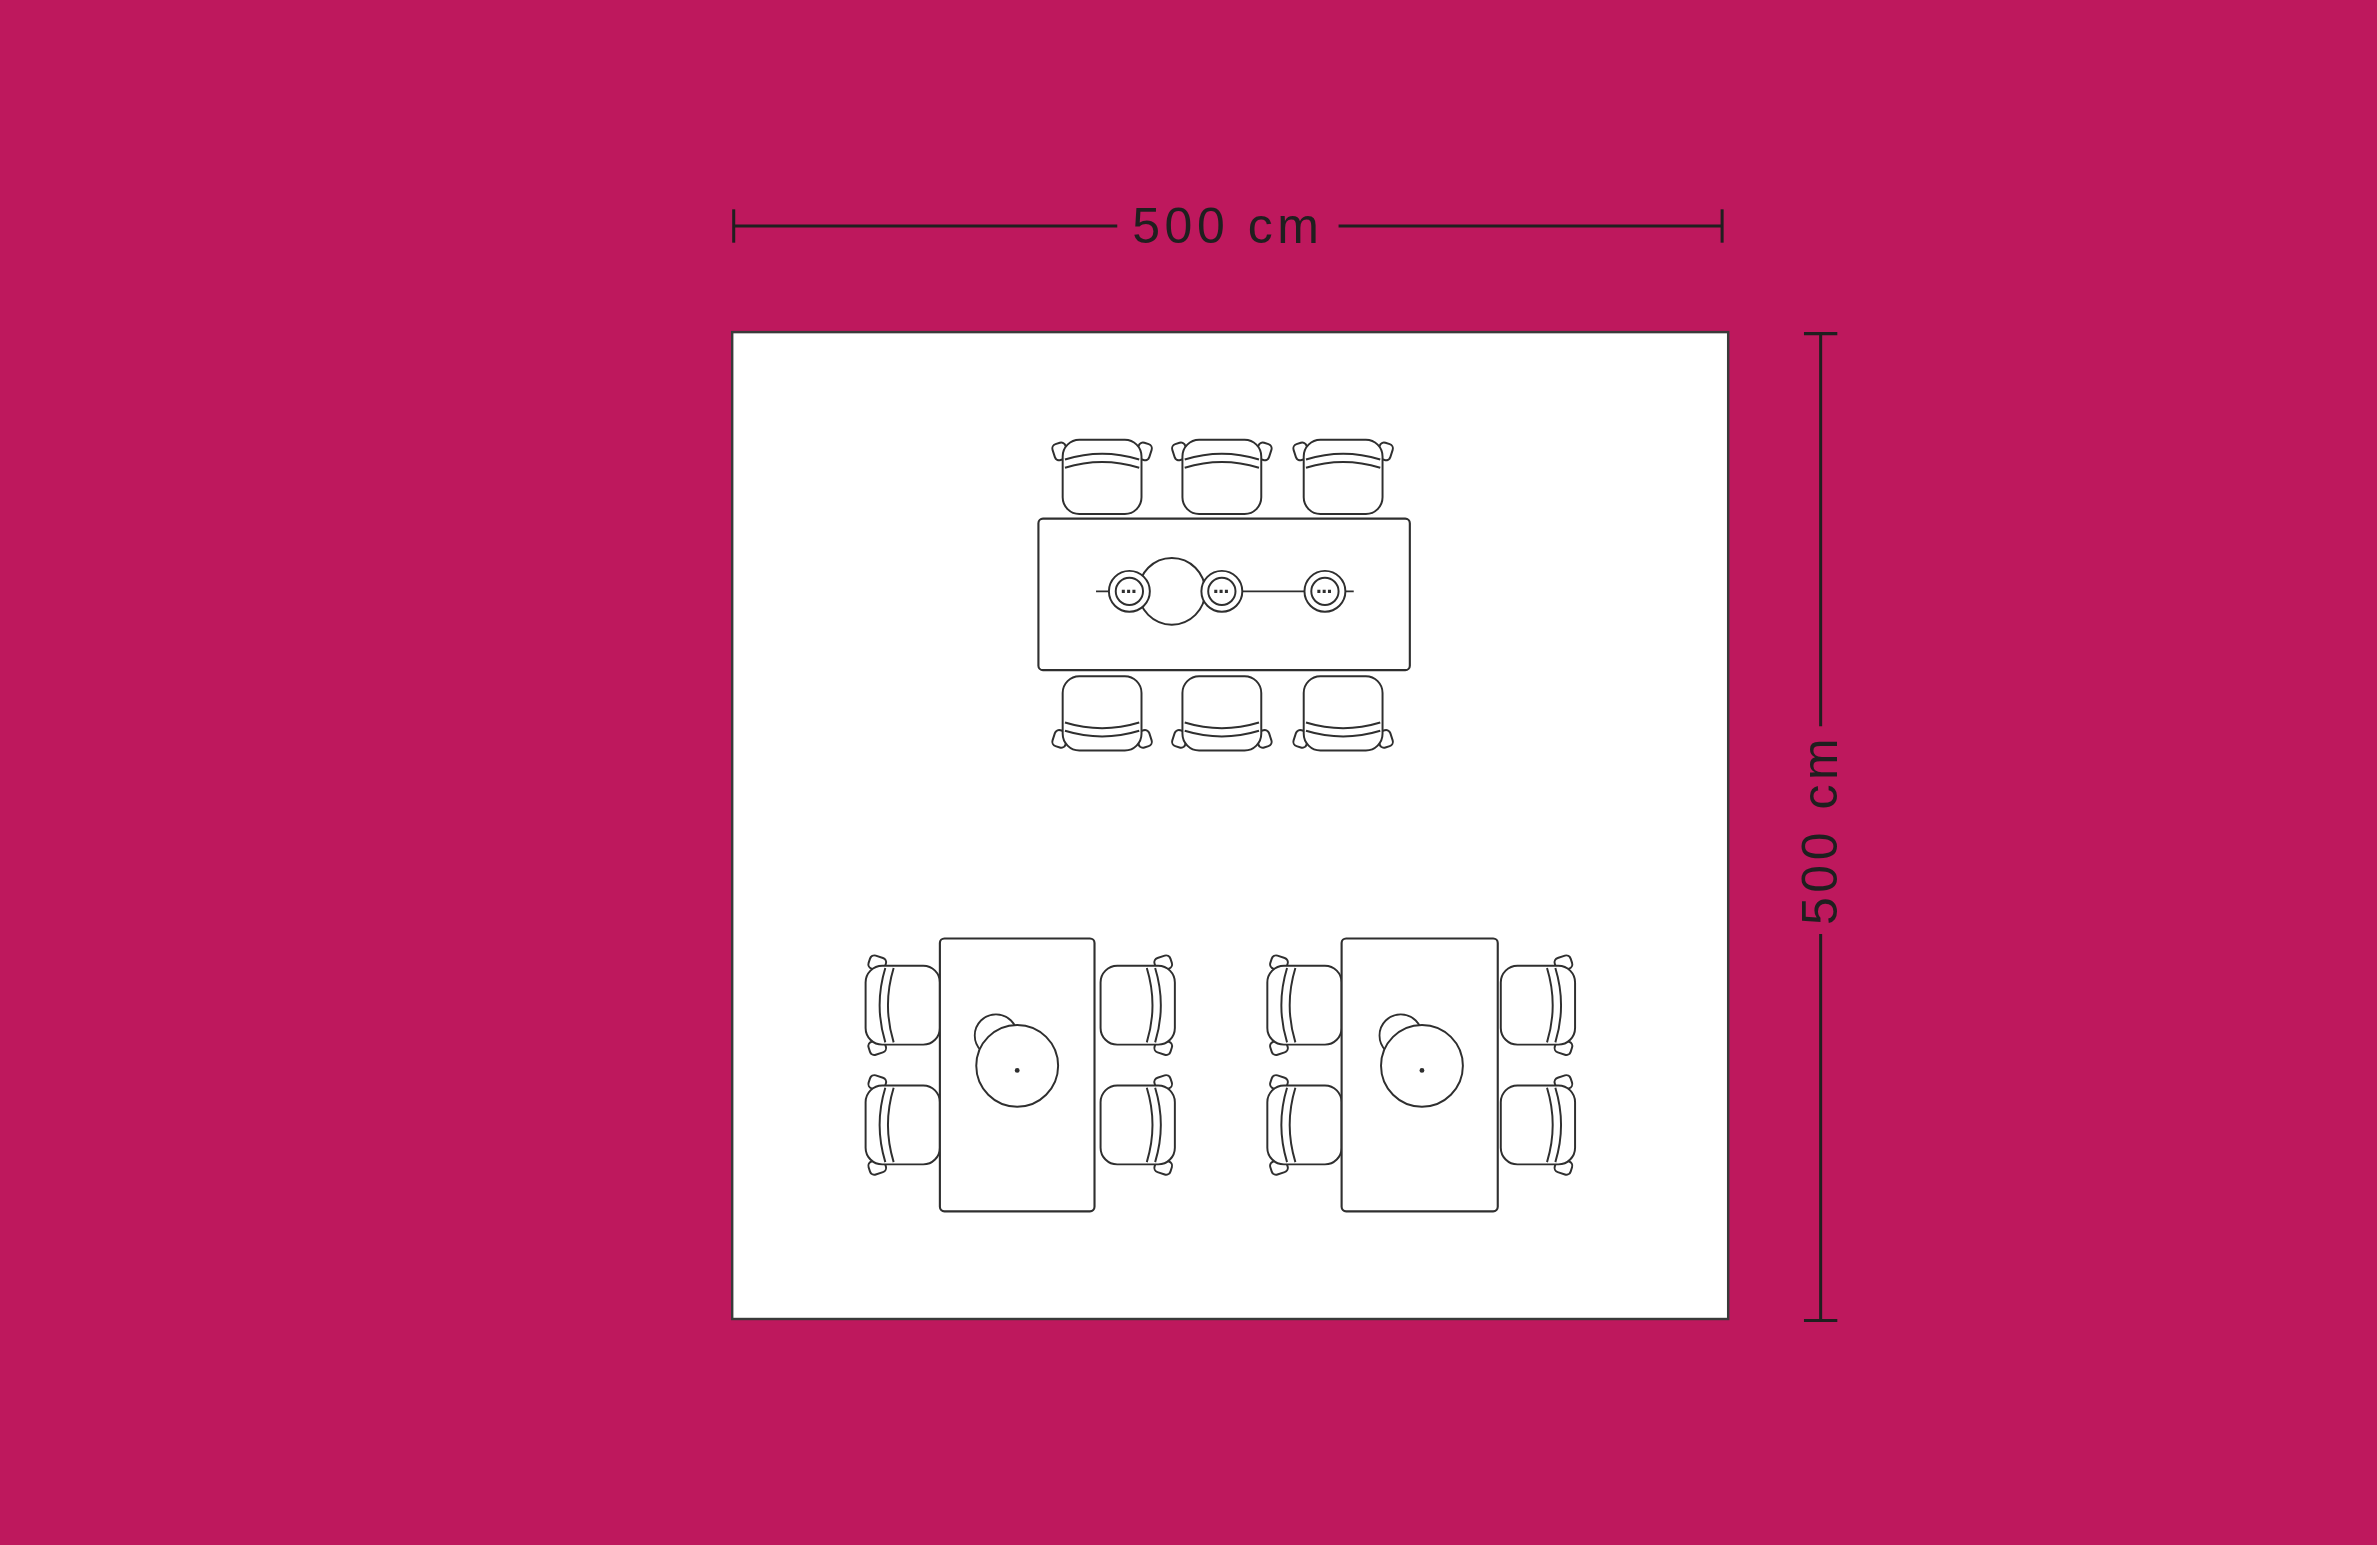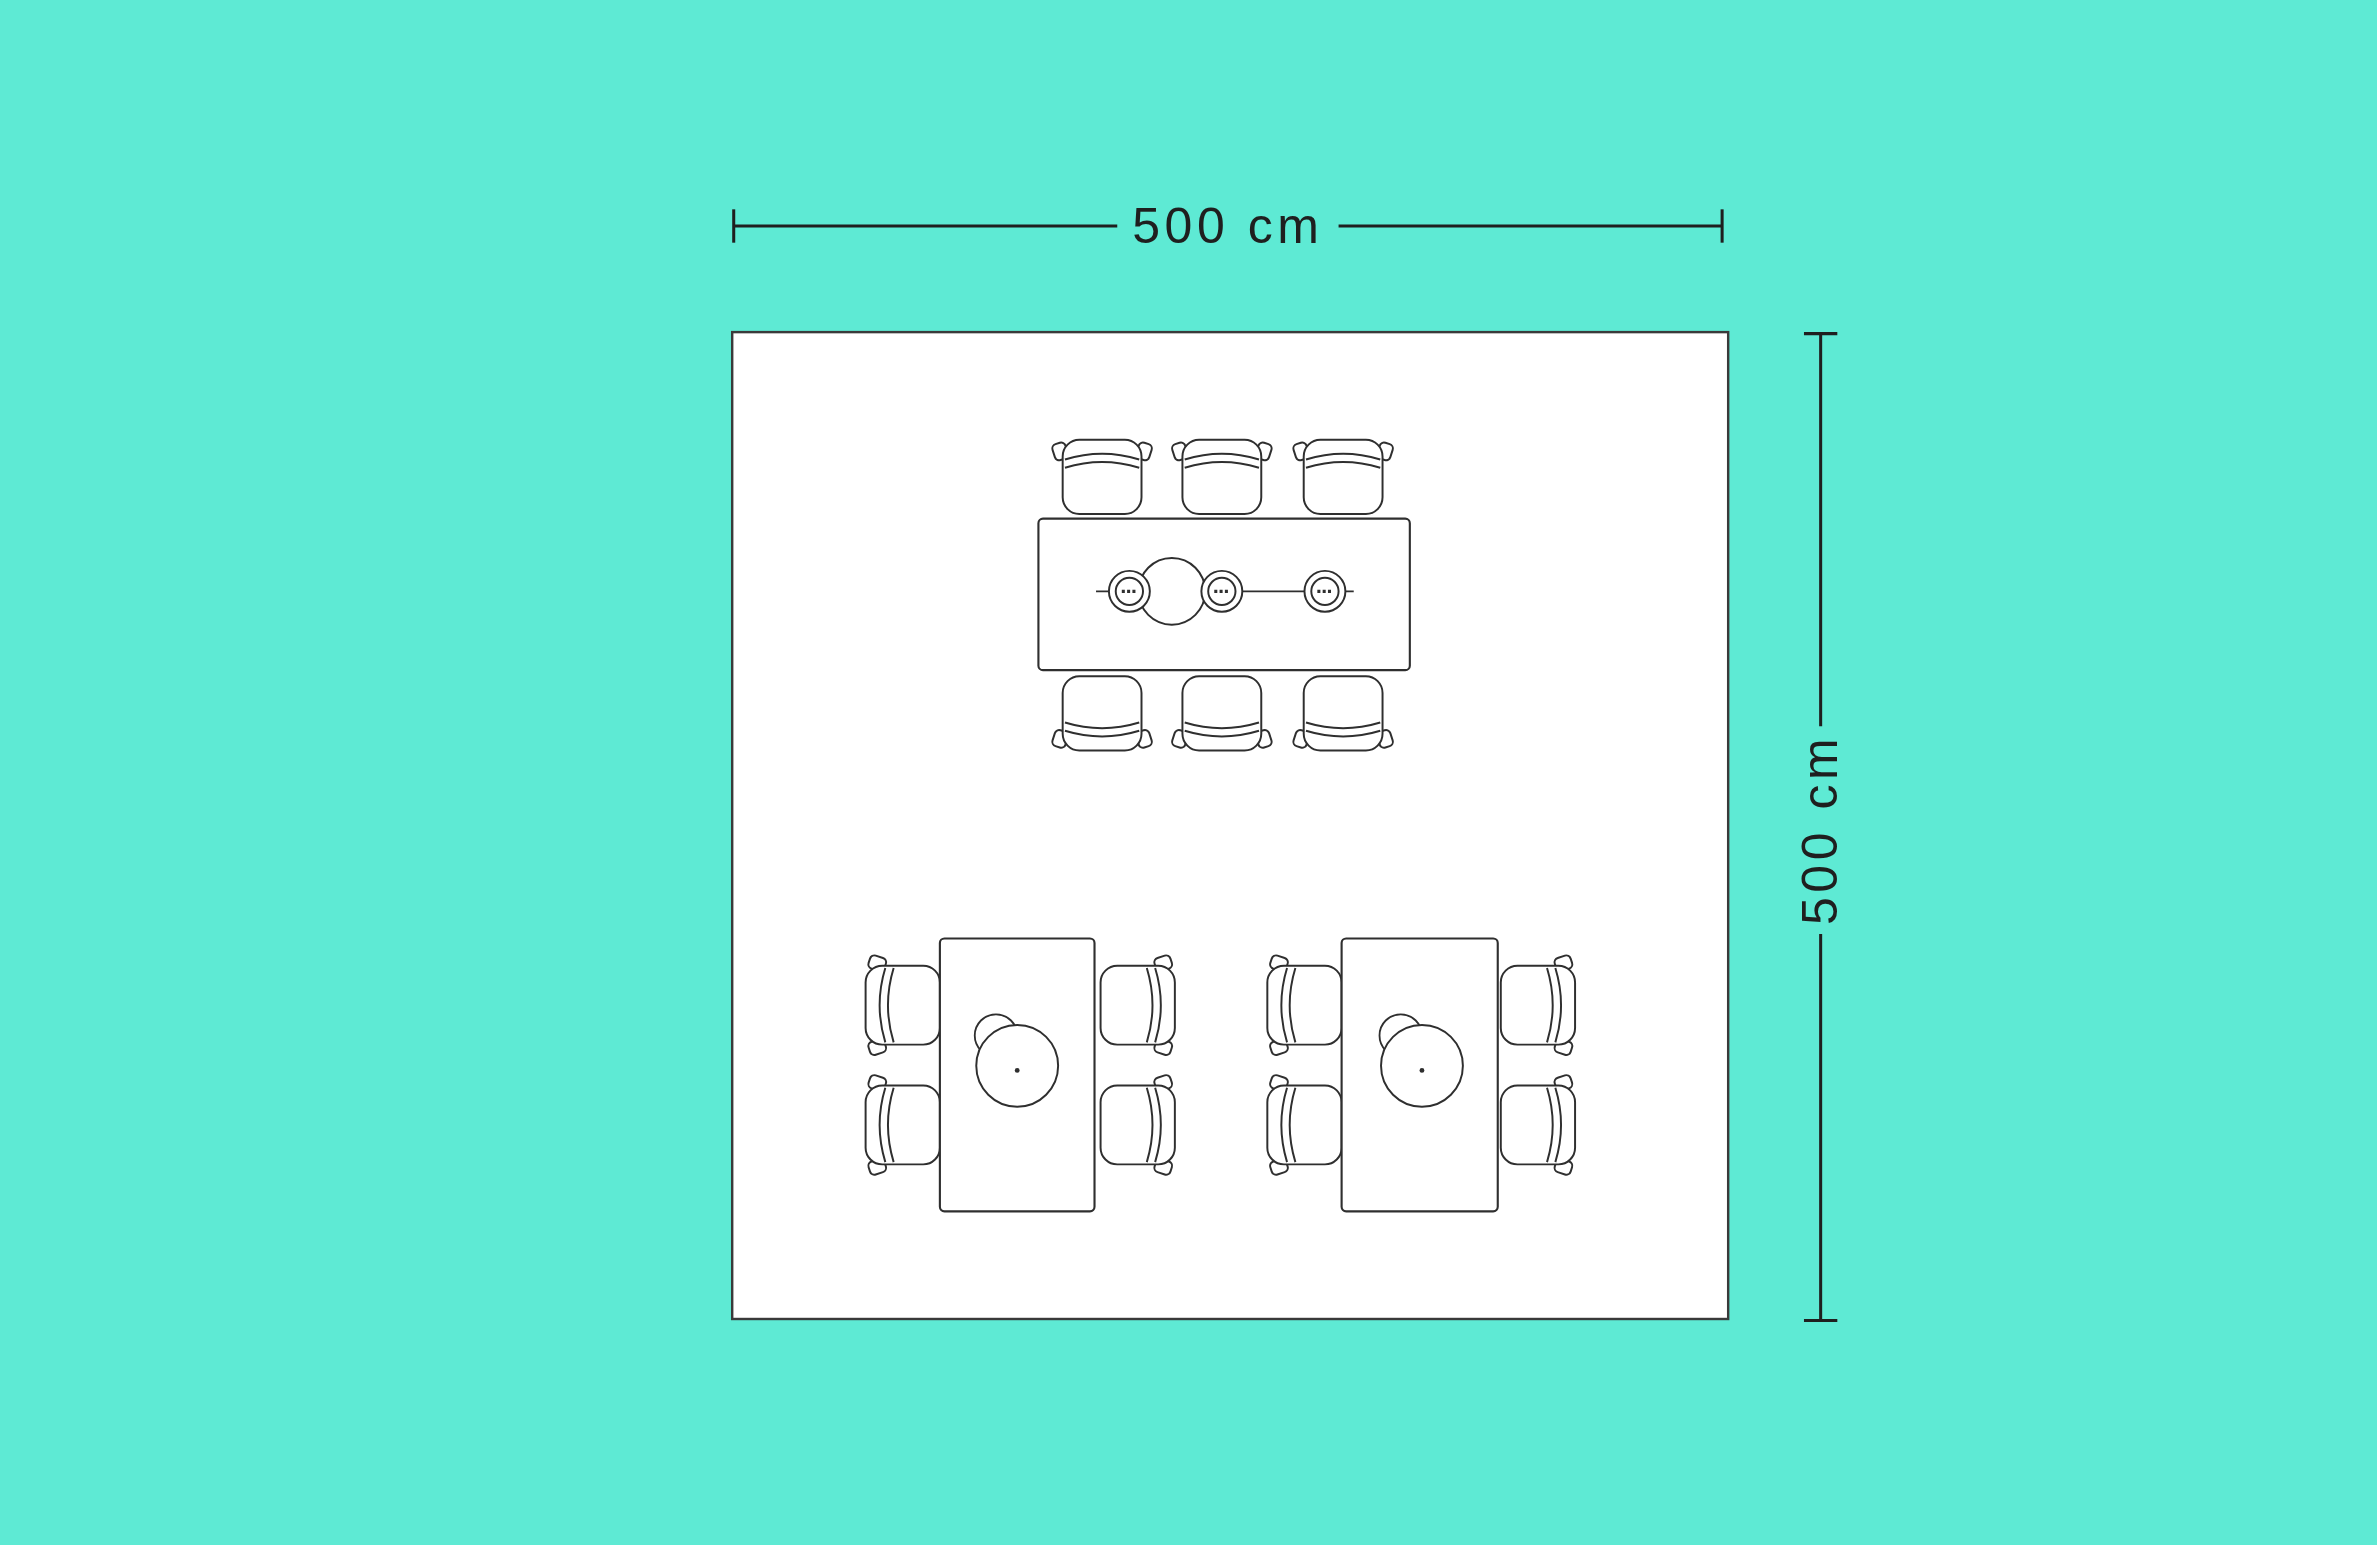--- a/index.html
+++ b/index.html
@@ -7,21 +7,21 @@
     padding: 0;
     width: 100%;
     height: 100%;
     background: #ffffff;
     font-family: "Liberation Sans", sans-serif;
   }
   .plan-wrap {
     width: 100vw;
     height: 100vh;
     overflow: hidden;
-    background: #5eead4;
+    background: #be185d;
   }
   svg {
     display: block;
     width: 100%;
     height: 100%;
   }
   text.dim-label {
     font-family: "Liberation Sans", "DejaVu Sans", sans-serif;
     font-size: 33px;
     font-weight: 300;

